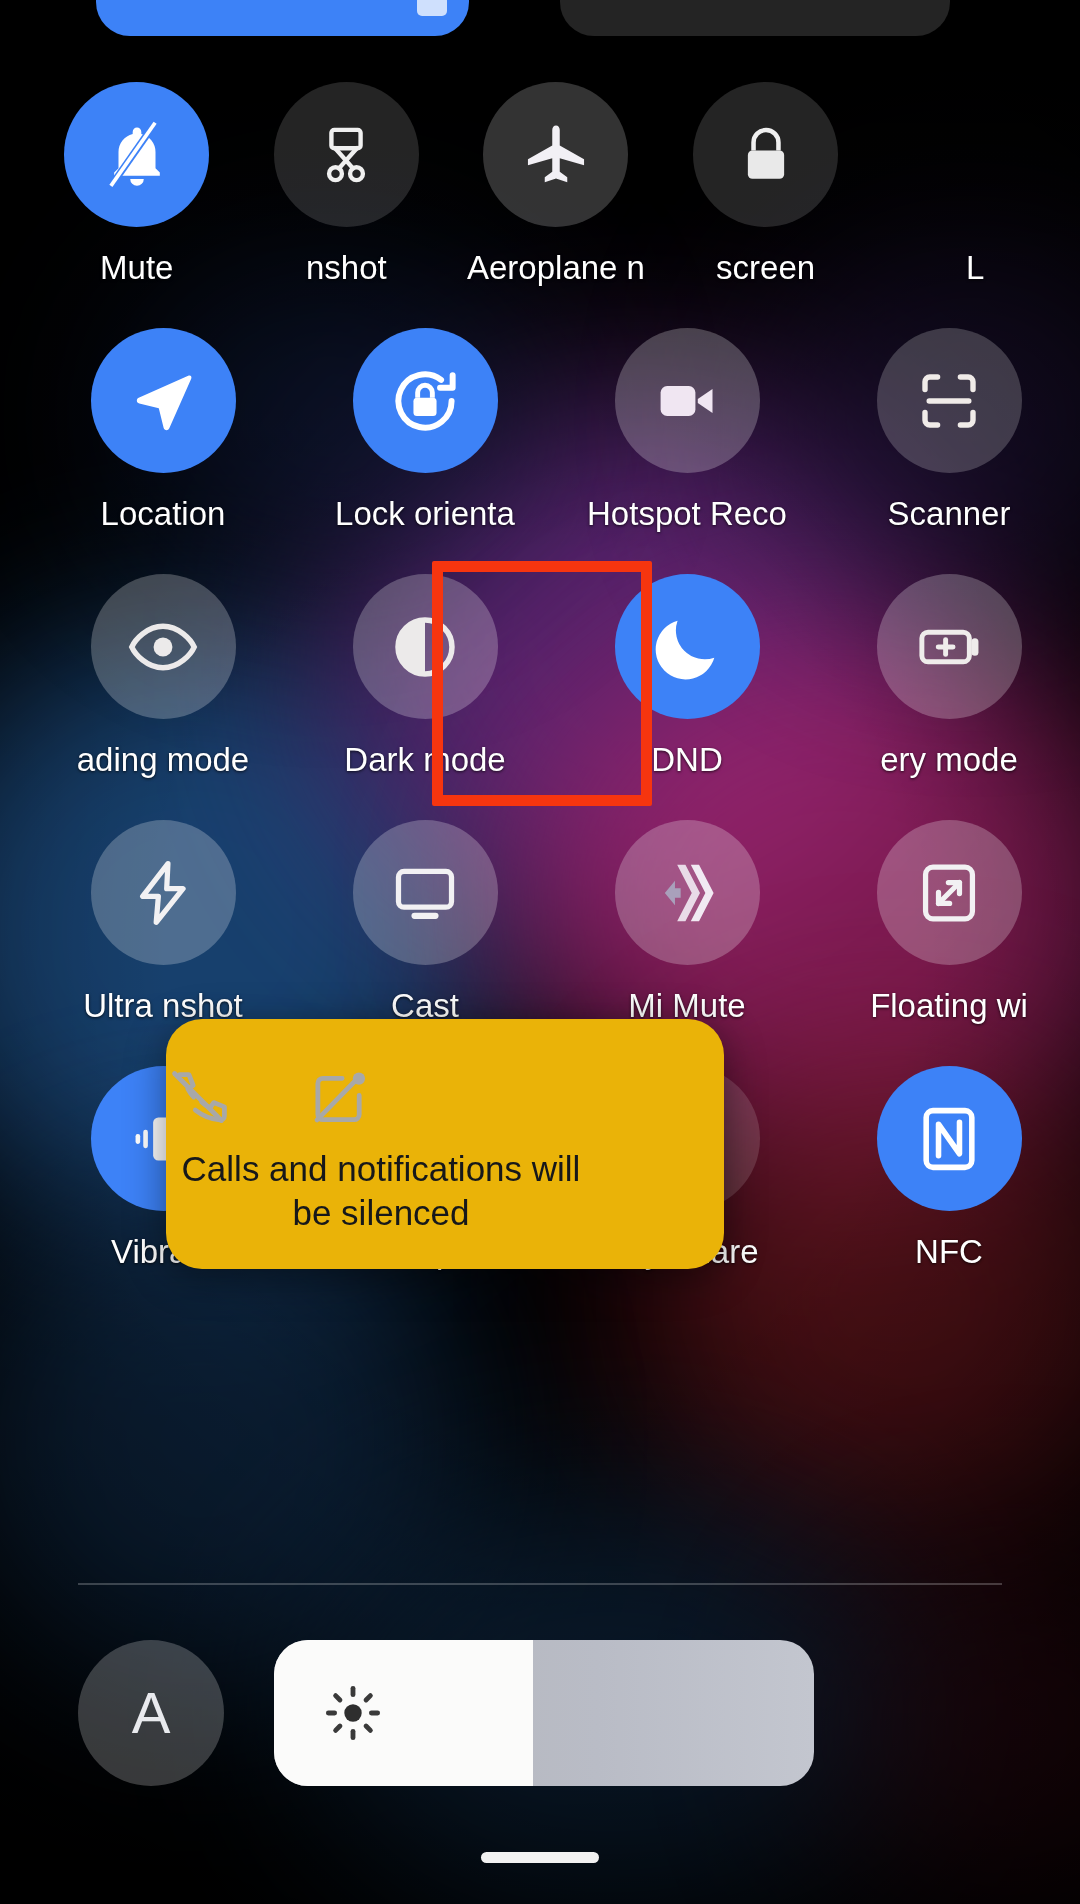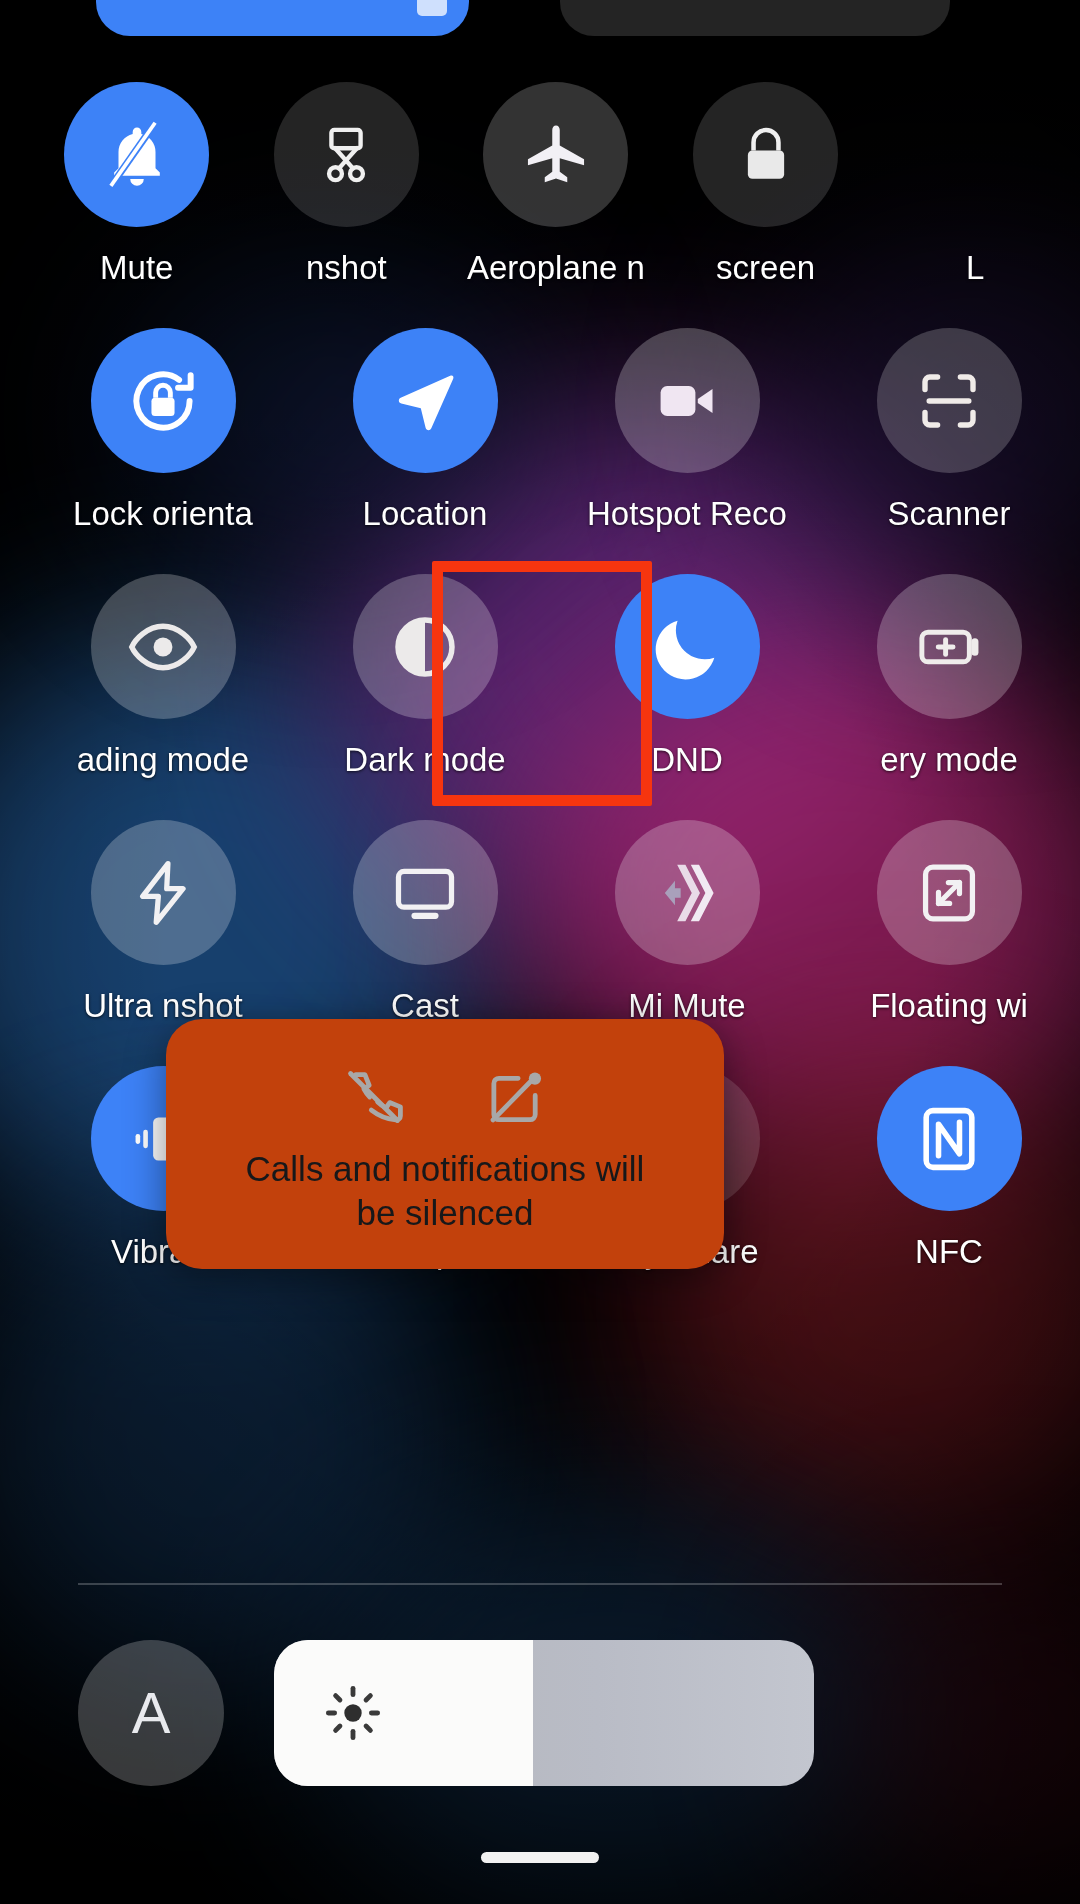--- a/index.html
+++ b/index.html
@@ -66,22 +66,22 @@
 
   
   #highlight {
     position:absolute; left:432px; top:561px; width:220px; height:245px;
     border:11px solid #f6350f; border-radius:2px; pointer-events:none; z-index:30;
   }
 
   
   #toast {
     position:absolute; left:166px; top:1019px; width:558px; height:250px;
-    background:#c2410c; border-radius:36px; z-index:40;
-    display:flex; flex-direction:column; align-items:center;
+    background:#eab308; border-radius:36px; z-index:40;
+    display:flex; flex-direction:column; 
     box-shadow:0 8px 40px rgba(0,0,0,.45);
   }
   .toast-icons { display:flex; gap:78px; margin-top:46px; }
   .toast-icons svg { display:block; }
   .toast-text {
     margin-top:18px; width:430px;
     color:#17181a; font-size:35px; line-height:44px; text-align:center;
   }
 
   
@@ -192,37 +192,37 @@
 
       <div class="cell">
         <div class="tile" style="background:transparent"></div>
         <div class="tile-label">L</div>
       </div>
     </div>
 
     <div class="row">
       <div class="cell">
         <div class="tile on">
+          <svg width="72" height="72" viewBox="0 0 24 24" fill="#fff">
+            <path d="M20.4 3.6 3.9 10.9c-.9.4-.8 1.7.2 1.9l6.5 1.6 1.6 6.5c.2 1 1.5 1.1 1.9.2l7.3-16.5c.3-.8-.2-1.3-1-1z"></path>
+          </svg>
+        </div>
+        <div class="tile-label">Location</div>
+      </div>
+
+      <div class="cell">
+        <div class="tile on">
           <svg width="84" height="84" viewBox="0 0 24 24" fill="none">
             <path d="M19.6 12a7.6 7.6 0 1 1-3-6.05" stroke="#fff" stroke-width="1.7" stroke-linecap="round"></path>
             <path d="M19.9 4.6v3.6h-3.6" stroke="#fff" stroke-width="1.7" stroke-linecap="round" stroke-linejoin="round"></path>
             <path d="M9.9 11.1V9.6a2.1 2.1 0 0 1 4.2 0v1.5" stroke="#fff" stroke-width="1.4"></path>
             <rect x="8.7" y="11.1" width="6.6" height="5.2" rx="1" fill="#fff"></rect>
           </svg>
         </div>
         <div class="tile-label">Lock orienta</div>
-      </div>
-
-      <div class="cell">
-        <div class="tile on">
-          <svg width="72" height="72" viewBox="0 0 24 24" fill="#fff">
-            <path d="M20.4 3.6 3.9 10.9c-.9.4-.8 1.7.2 1.9l6.5 1.6 1.6 6.5c.2 1 1.5 1.1 1.9.2l7.3-16.5c.3-.8-.2-1.3-1-1z"></path>
-          </svg>
-        </div>
-        <div class="tile-label">Location</div>
       </div>
 
       <div class="cell">
         <div class="tile off c">
           <svg width="72" height="72" viewBox="0 0 24 24" fill="#f0e6f2">
             <rect x="3.2" y="7" width="11.6" height="10" rx="2.2"></rect>
             <path d="M15.6 11.3 20.5 8v8l-4.9-3.3z"></path>
           </svg>
         </div>
         <div class="tile-label">Hotspot Reco</div>

